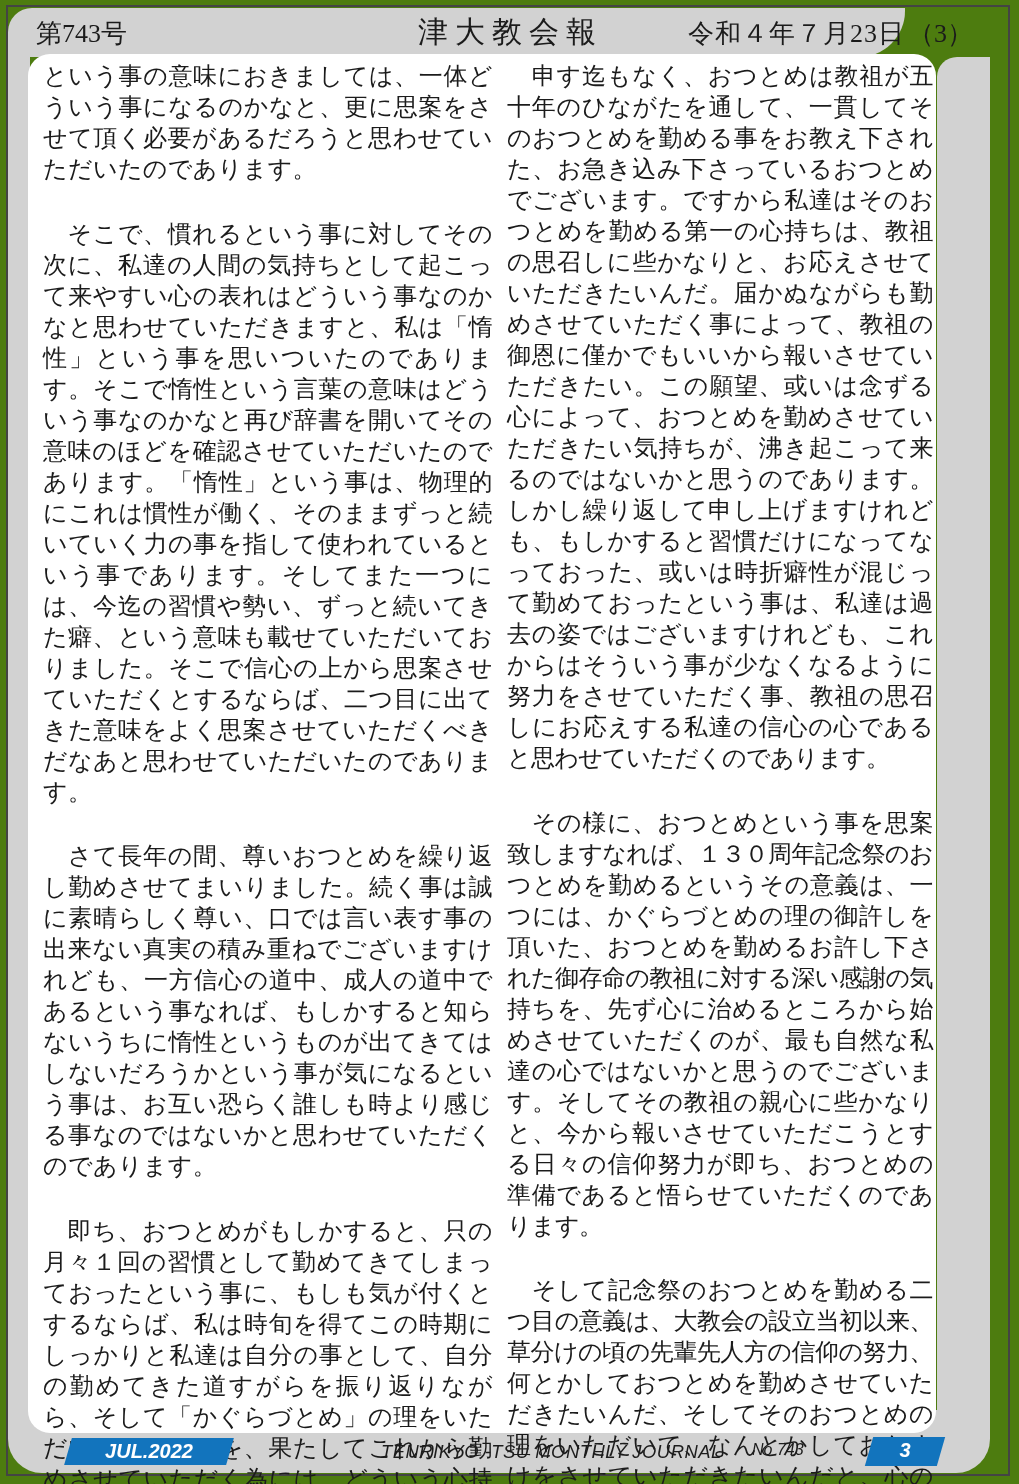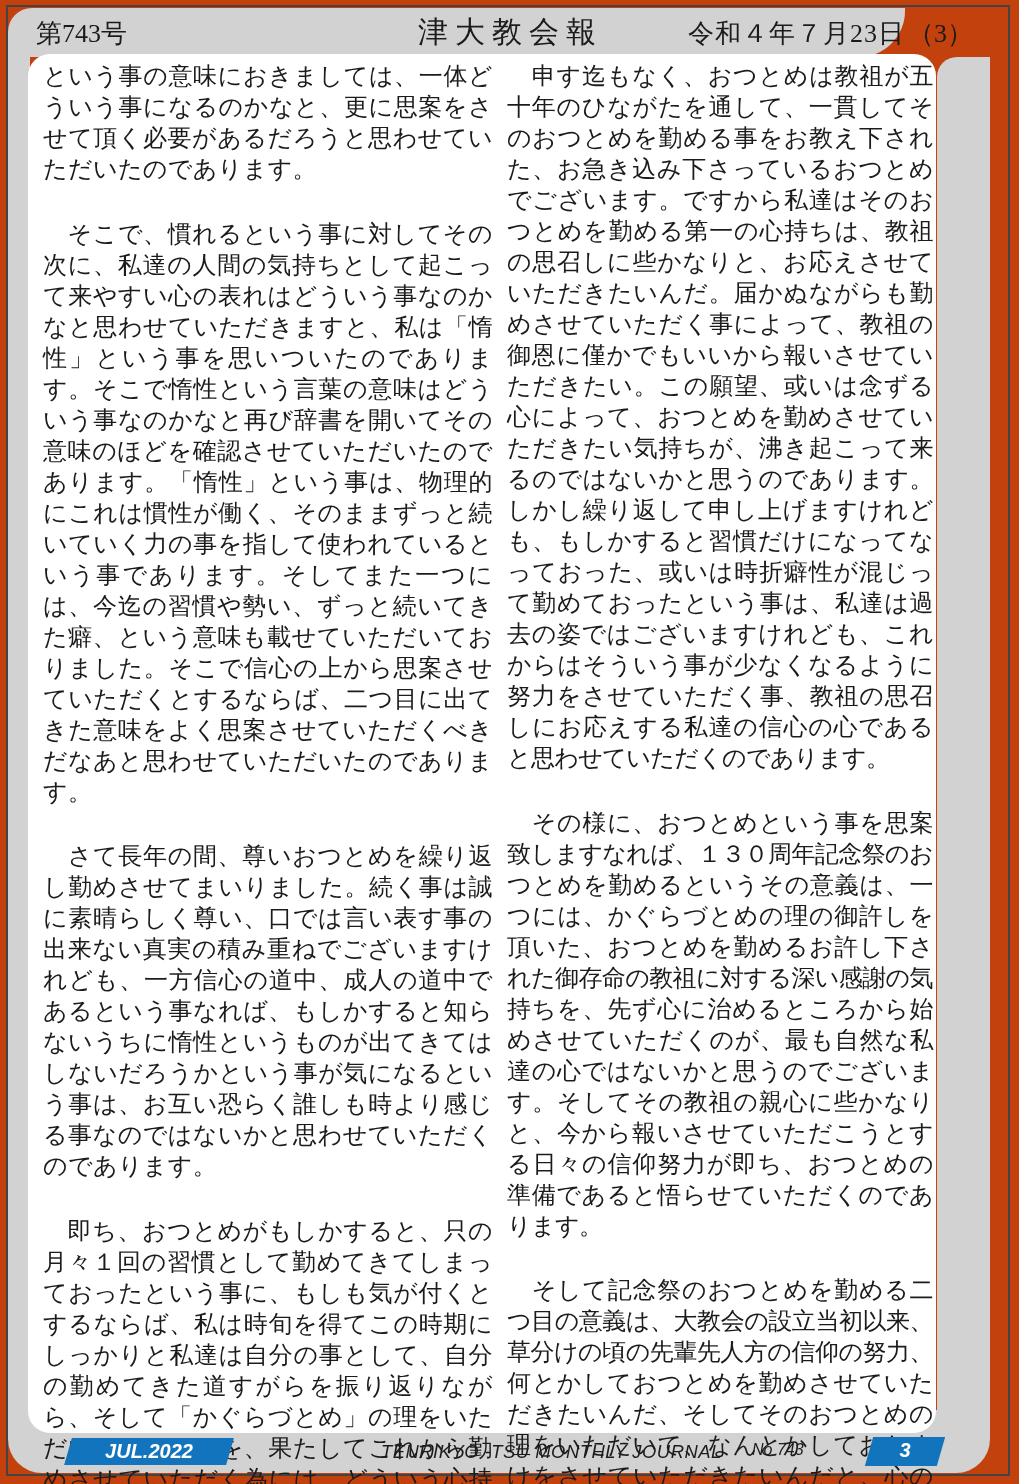--- a/index.html
+++ b/index.html
@@ -1,16 +1,16 @@
 <!DOCTYPE html>
 <html><head>
 <meta charset="utf-8">
 <style>
   html,body{margin:0;padding:0;background:#ffffff;}
-  .page{position:relative;width:1019px;height:1484px;background:#c2410c;overflow:hidden;
+  .page{position:relative;width:1019px;height:1484px;background:#4d7c0f;overflow:hidden;
         font-family:"Liberation Serif","DejaVu Serif",serif;color:#1b1b1b;}
   .border-rect{position:absolute;left:6px;top:5px;width:1004px;height:1471px;
         border:2px solid #444444;box-sizing:border-box;}
   
   .gray{background:#d2d2d2;position:absolute;}
   .header-band{left:8px;top:8px;width:897px;height:49px;border-radius:24px 0 46px 0;}
   .left-strip{left:8px;top:40px;width:22px;height:1395px;}
   .right-bar{left:937px;top:57px;width:53px;height:1378px;border-radius:20px 0 0 0;}
   .footer-band{left:8px;top:1410px;width:982px;height:63px;border-radius:0 0 34px 34px;}
   .panel{position:absolute;left:28px;top:54px;width:908px;height:1379px;background:#fff;

